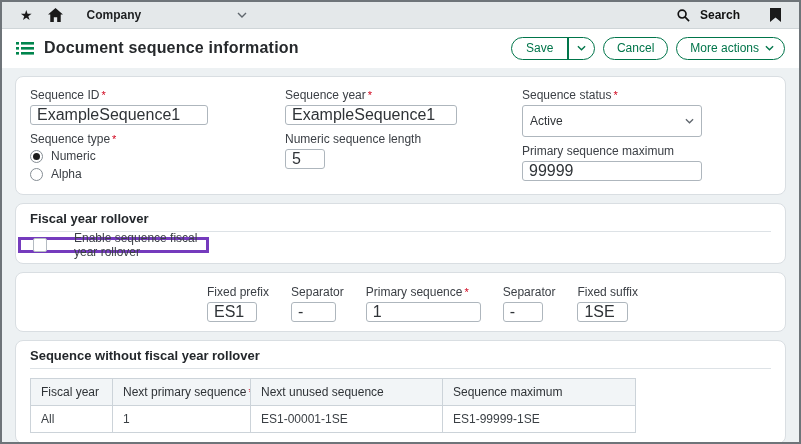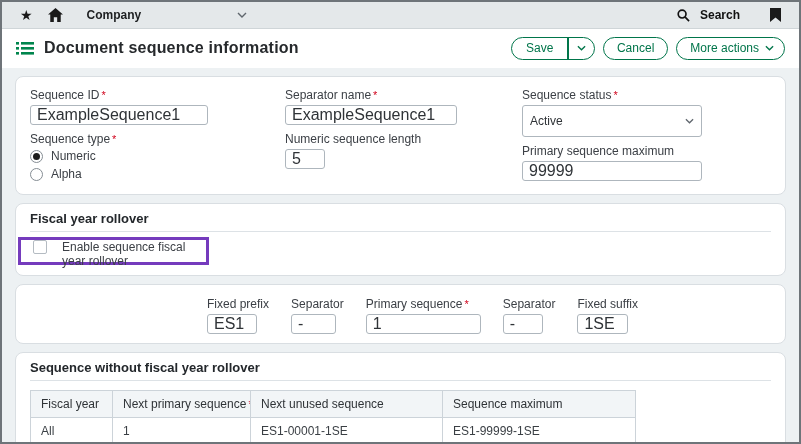--- a/index.html
+++ b/index.html
@@ -84,23 +84,23 @@
     display:flex; align-items:center; justify-content:space-between;
     padding:15px 7px; font-size:12px; color:#2f3337; background:#fff; cursor:pointer;
   }
 
   
   .section-card { padding:7px 14px 10px 14px; }
   .section-heading { font-size:13px; font-weight:bold; color:#23272b; }
   .section-rule { border:0; border-top:1px solid #dde2e6; margin-top:5px; }
 
   .highlight-box {
-    margin-top:5px; margin-left:-12px; width:191px; height:28px;
-    border:3px solid #753bbd; display:flex; align-items:flex-start;
-    padding-left:12px; gap:15px; background:#fff;
+    margin-top:5px; margin-left:-12px; width:191px; height:16px;
+    border:3px solid #753bbd; display:flex; align-items:center;
+    padding-left:12px; gap:27px; background:#fff;
   }
   .checkbox {
     width:14px; height:14px; border:1px solid #b4bbc2; border-radius:2px;
     background:#fff; flex:0 0 auto;
   }
   .checkbox-label { font-size:12px; color:#3c4046; }
 
   
   .card-format { padding:12px 14px 9px 14px; display:flex; }
   .format-row { display:flex; gap:22px; margin-left:177px; }
@@ -202,21 +202,21 @@
           </div>
           <div class="radio-row">
             <span class="radio"></span>
             <span class="radio-label">Alpha</span>
           </div>
         </div>
       </div>
 
       <div>
         <div class="field">
-          <span class="field-label"><span>Separator name</span><span class="req">*</span></span>
+          <span class="field-label"><span>Sequence year</span><span class="req">*</span></span>
           <input class="tb-input" style="width: 172px;" value="ExampleSequence1">
         </div>
         <div class="field">
           <span class="field-label">Numeric sequence length</span>
           <input class="tb-input" style="width: 40px;" value="5">
         </div>
       </div>
 
       <div>
         <div class="field">

